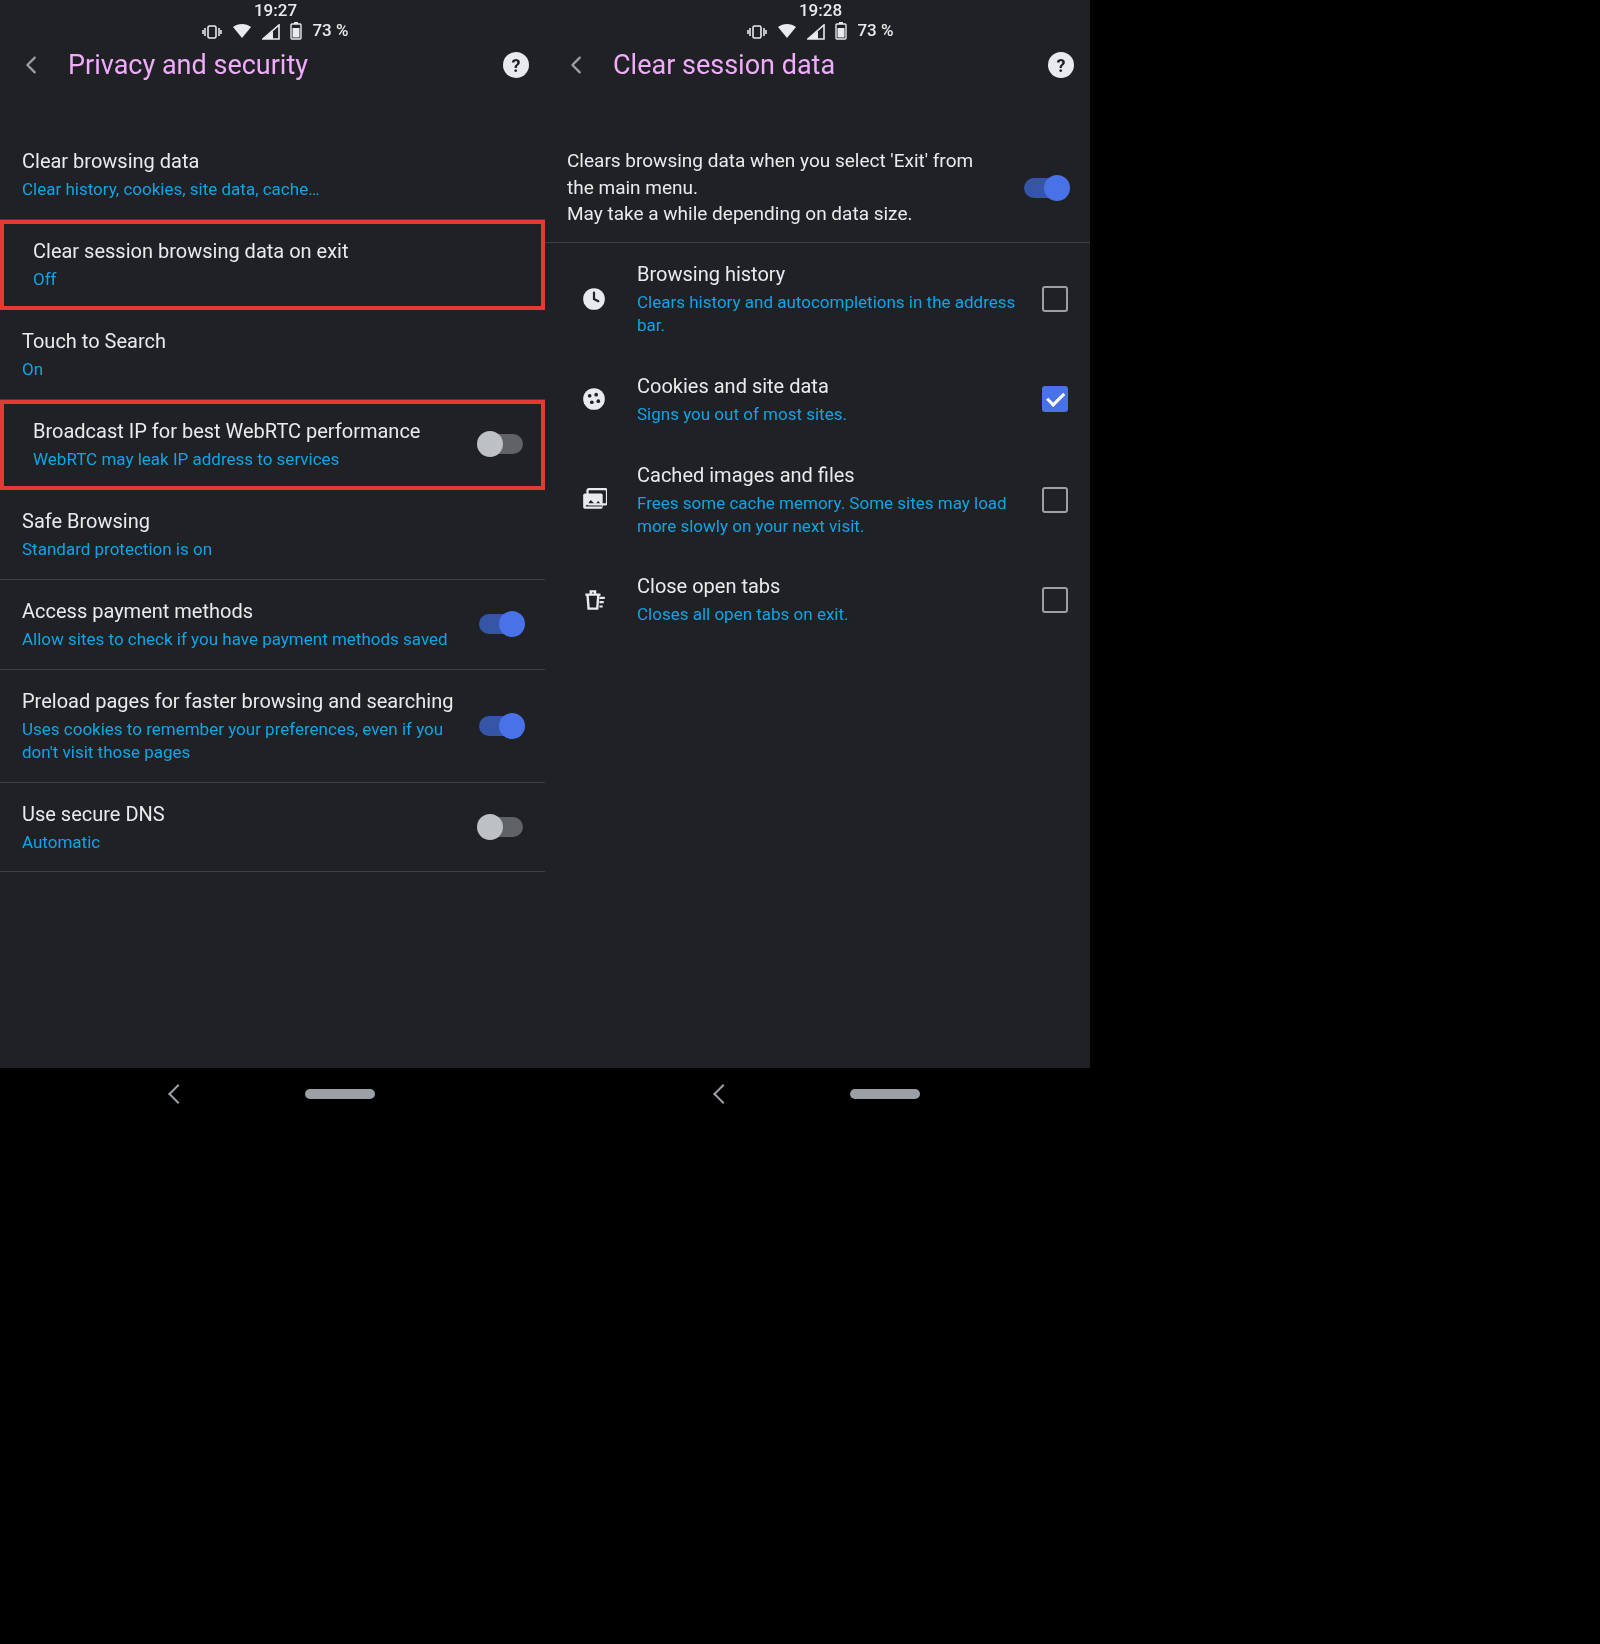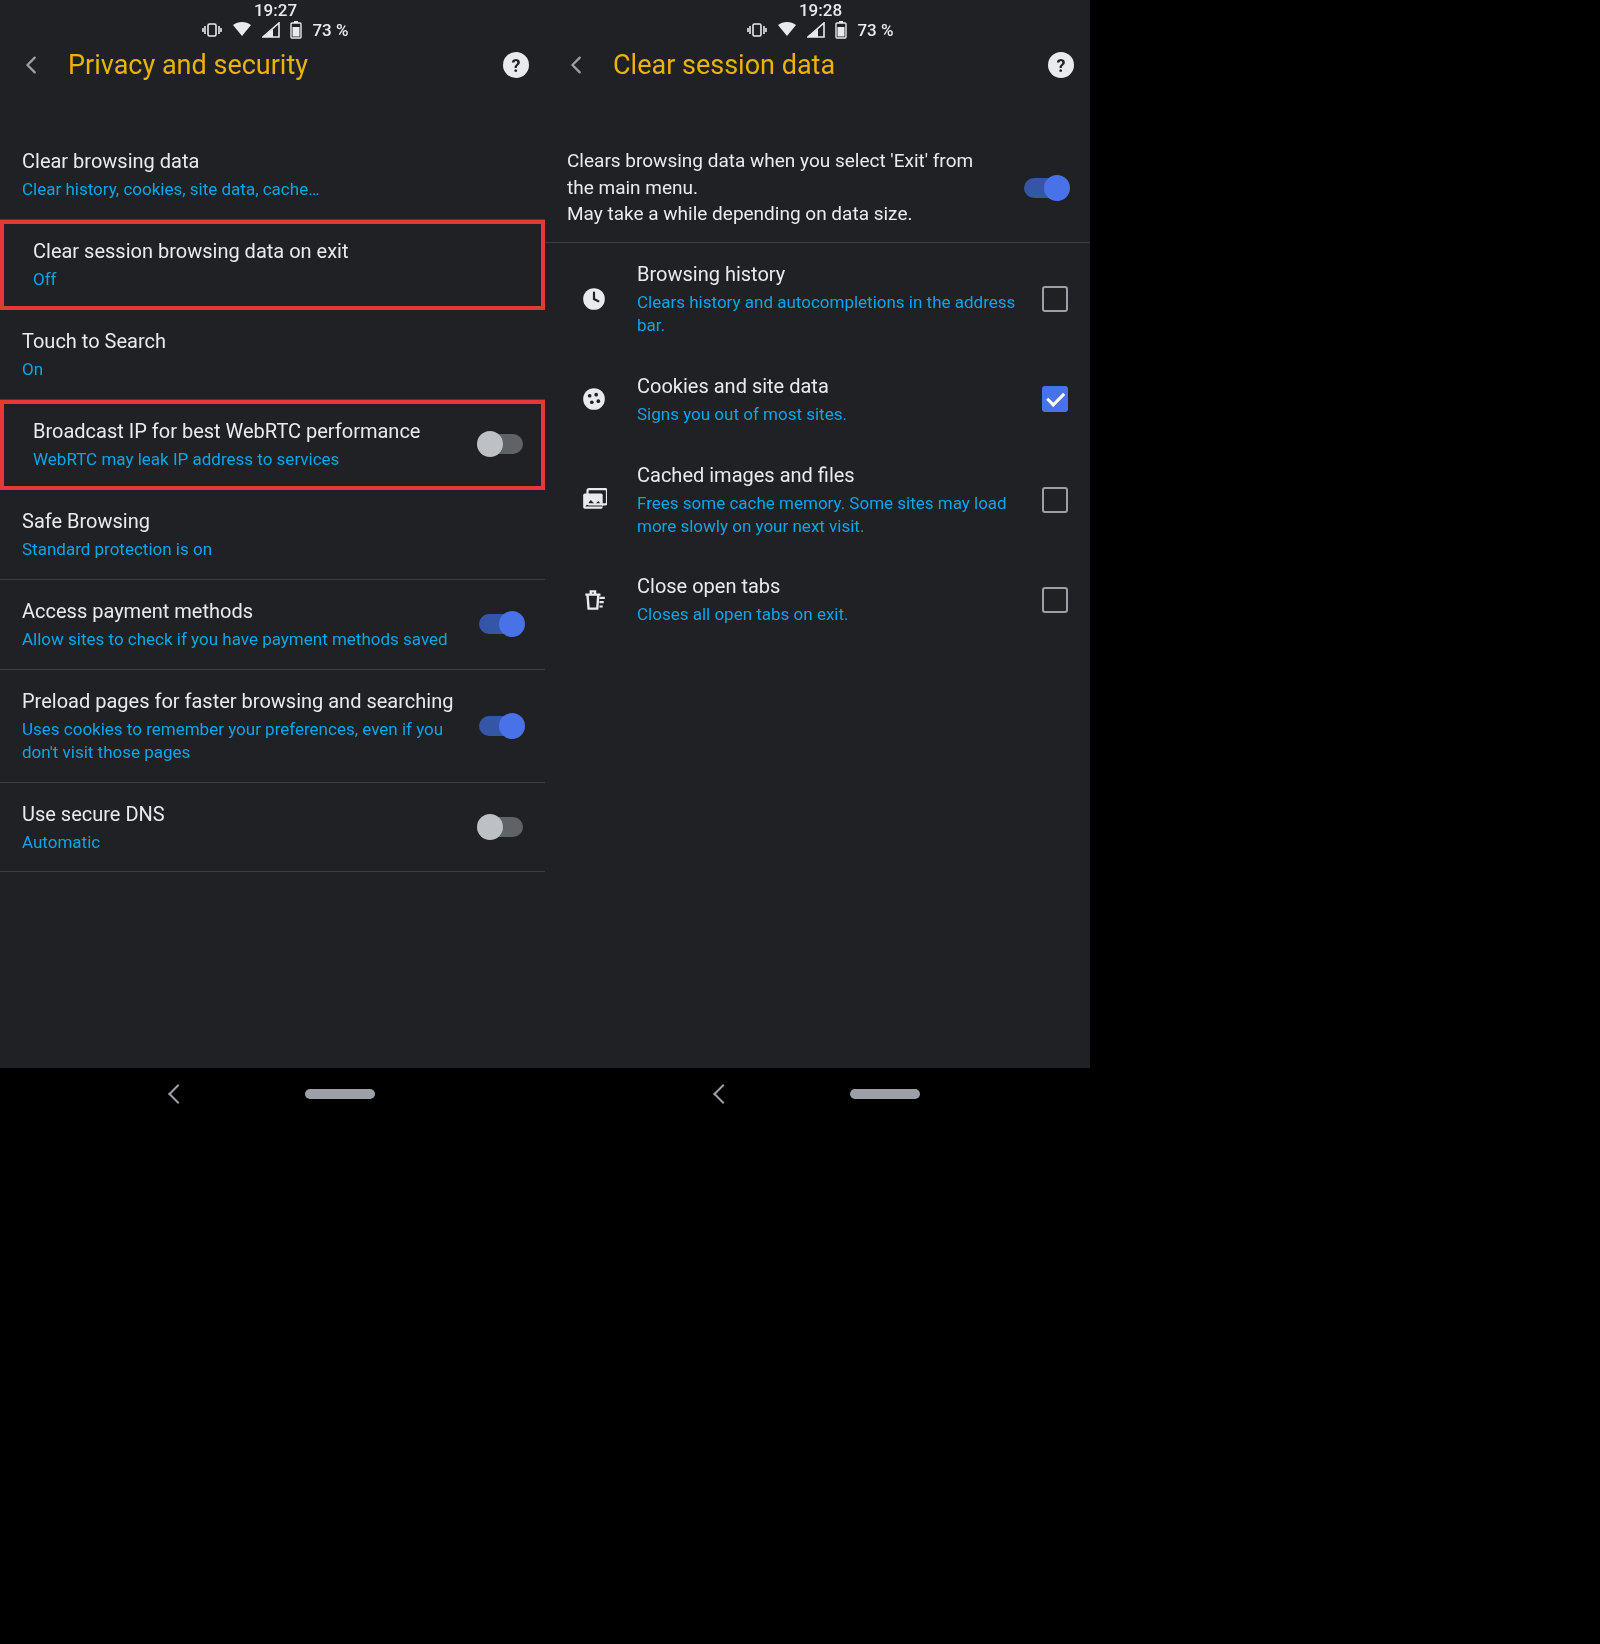--- a/index.html
+++ b/index.html
@@ -25,38 +25,38 @@
     align-items: center;
     padding: 0 10px 0 16px;
     font-size: 17px;
     font-weight: 500;
     color: #e8eaed;
     justify-content: space-between;
     flex-direction: column;
   }
   .status-right {
     display: flex;
-    align-items: center;
+    align-items: flex-end;
     gap: 10px;
   }
   .appbar {
     display: flex;
     align-items: center;
     height: 70px;
     padding: 0 16px 0 8px;
   }
   .back-btn {
     width: 48px; height: 48px;
     display:flex; align-items:center; justify-content:center;
     color:#9aa0a6;
   }
   .appbar-title {
     font-size: 27px;
     font-weight: 400;
-    color: #eab308;
+    color: #f0abfc;
     margin-left: 12px;
     flex: 1;
   }
   .help-btn {
     width: 26px; height:26px; border-radius:50%;
     background:#e8eaed; color:#202124;
     display:flex; align-items:center; justify-content:center;
     font-weight:700; font-size:18px;
   }
   .list { flex:1; overflow:hidden; }

